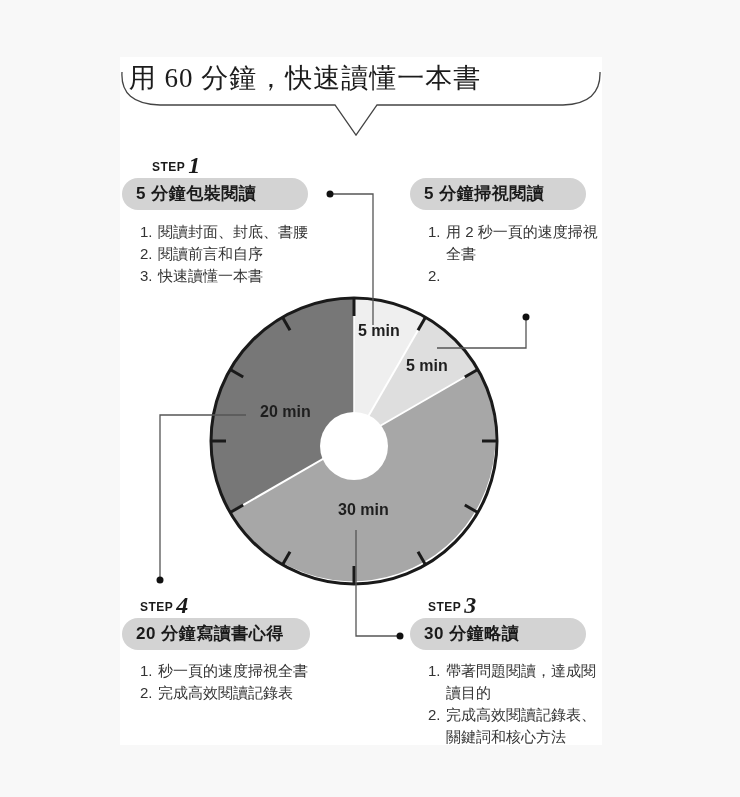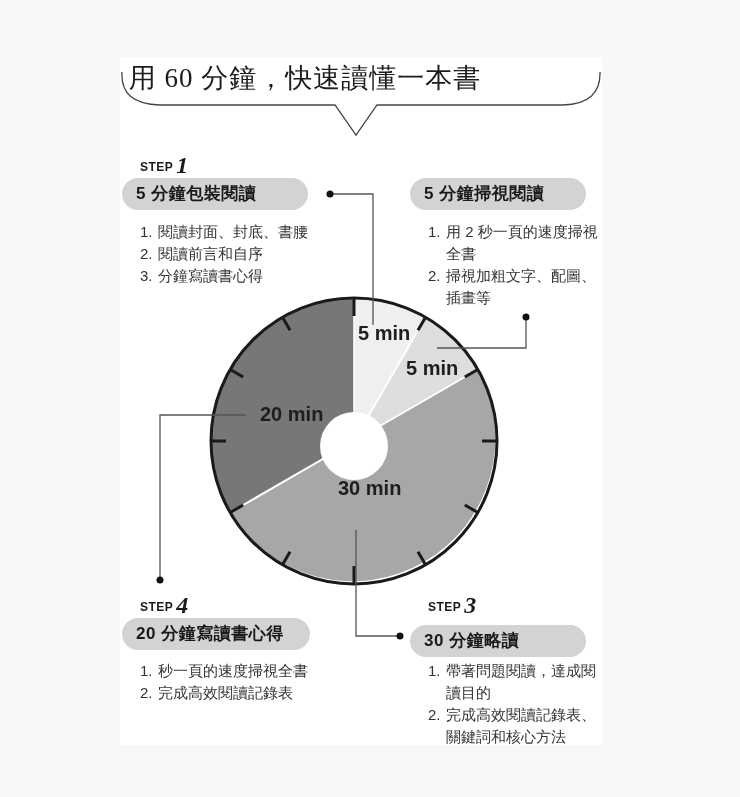--- a/index.html
+++ b/index.html
@@ -41,21 +41,21 @@
     line-height: 32px; padding: 0 0 0 14px; box-sizing: border-box;
     letter-spacing: 0.5px;
   }
   .list {
     position: absolute; margin: 0; padding: 0; list-style: none;
     font-size: 15px; color: #333; line-height: 22px;
   }
   .list li { position: relative; padding-left: 18px; }
   .list li .n { position: absolute; left: 0; top: 0; }
   .seg-label {
-    position: absolute; font-size: 20px; font-weight: bold; color: #1e1e1e;
+    position: absolute; font-size: 16px; font-weight: bold; color: #1e1e1e;
   }
 </style>
 </head>
 <body>
 
 <div class="canvas"></div>
 
 <svg class="overlay" width="740" height="797" viewBox="0 0 740 797">
 
   <path d="M122 72 Q120 104 160 105 L335 105 L356 135 L377 105 L563 105 Q601 104 600 72" fill="none" stroke="#444" stroke-width="1.3"></path>
@@ -110,51 +110,51 @@
     <circle cx="526" cy="317" r="3.5"></circle>
     <circle cx="160" cy="580" r="3.5"></circle>
     <circle cx="400" cy="636" r="3.5"></circle>
   </g>
 </svg>
 
 <div class="title">用 60 分鐘，快速讀懂一本書</div>
 
 <div class="seg-label" style="left:358px; top:322px;">5 min</div>
 <div class="seg-label" style="left:406px; top:357px;">5 min</div>
-<div class="seg-label" style="left:338px; top:477px;">30 min</div>
+<div class="seg-label" style="left:338px; top:501px;">30 min</div>
 <div class="seg-label" style="left:260px; top:403px;">20 min</div>
 
 <div>
-  <div class="step-label" style="left:140px; top:152px;text-align:center;"><span>STEP</span><span class="num">1</span></div>
+  <div class="step-label" style="left:152px; top:152px;text-align:center;"><span>STEP</span><span class="num">1</span></div>
   <div class="badge" style="left:122px; top:178px; width:186px;">5 分鐘包裝閱讀</div>
   <ul class="list" style="left:140px; top:221px; width:200px;">
     <li><span class="n">1.</span><span>閱讀封面、封底、書腰</span></li>
     <li><span class="n">2.</span><span>閱讀前言和自序</span></li>
-    <li><span class="n">3.</span><span>分鐘寫讀書心得</span></li>
+    <li><span class="n">3.</span><span>快速讀懂一本書</span></li>
   </ul>
 </div>
 
 <div>
   <div class="step-label" style="left:428px; top:152px;margin-top:32px;"><span>STEP</span><span class="num">2</span></div>
   <div class="badge" style="left:410px; top:178px; width:176px;">5 分鐘掃視閱讀</div>
   <ul class="list" style="left:428px; top:221px; width:176px;">
     <li><span class="n">1.</span><span>用 2 秒一頁的速度掃視全書</span></li>
-    <li><span class="n">2.</span><span>掃視加粗文字、配圖、插畫等</span></li>
+    <li><span class="n">2.</span></li>
   </ul>
 </div>
 
 <div>
   <div class="step-label" style="left:140px; top:592px;"><span>STEP</span><span class="num">4</span></div>
   <div class="badge" style="left:122px; top:618px; width:188px;">20 分鐘寫讀書心得</div>
   <ul class="list" style="left:140px; top:660px; width:220px;">
     <li><span class="n">1.</span><span>秒一頁的速度掃視全書</span></li>
     <li><span class="n">2.</span><span>完成高效閱讀記錄表</span></li>
   </ul>
 </div>
 
 <div>
   <div class="step-label" style="left:428px; top:592px;"><span>STEP</span><span class="num">3</span></div>
-  <div class="badge" style="left:410px; top:618px; width:176px;margin-top:7px;">30 分鐘略讀</div>
+  <div class="badge" style="left:410px; top:618px; width:176px;">30 分鐘略讀</div>
   <ul class="list" style="left:428px; top:660px; width:176px;">
     <li><span class="n">1.</span><span>帶著問題閱讀，達成閱讀目的</span></li>
     <li><span class="n">2.</span><span>完成高效閱讀記錄表、關鍵詞和核心方法</span></li>
   </ul>
 </div>
 
 </body></html>

